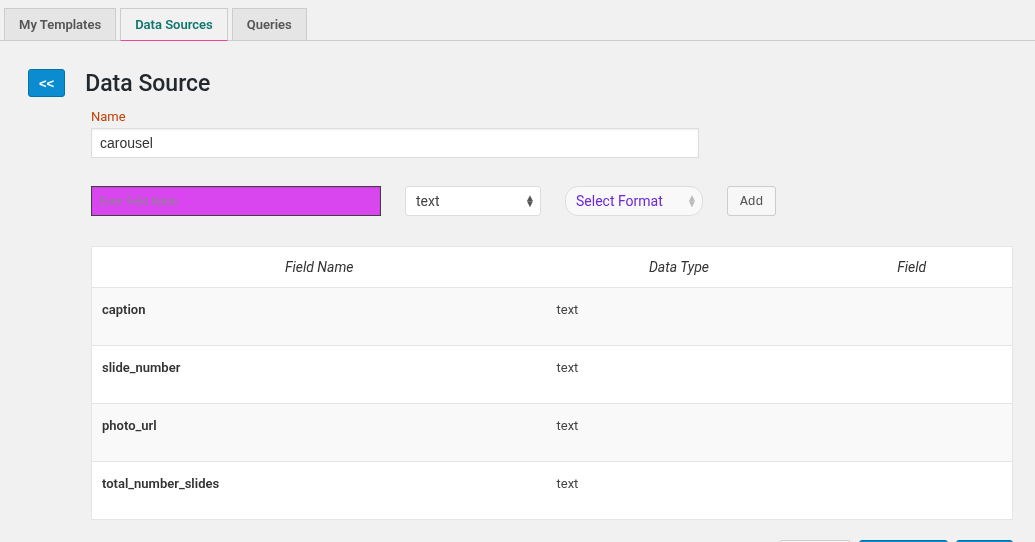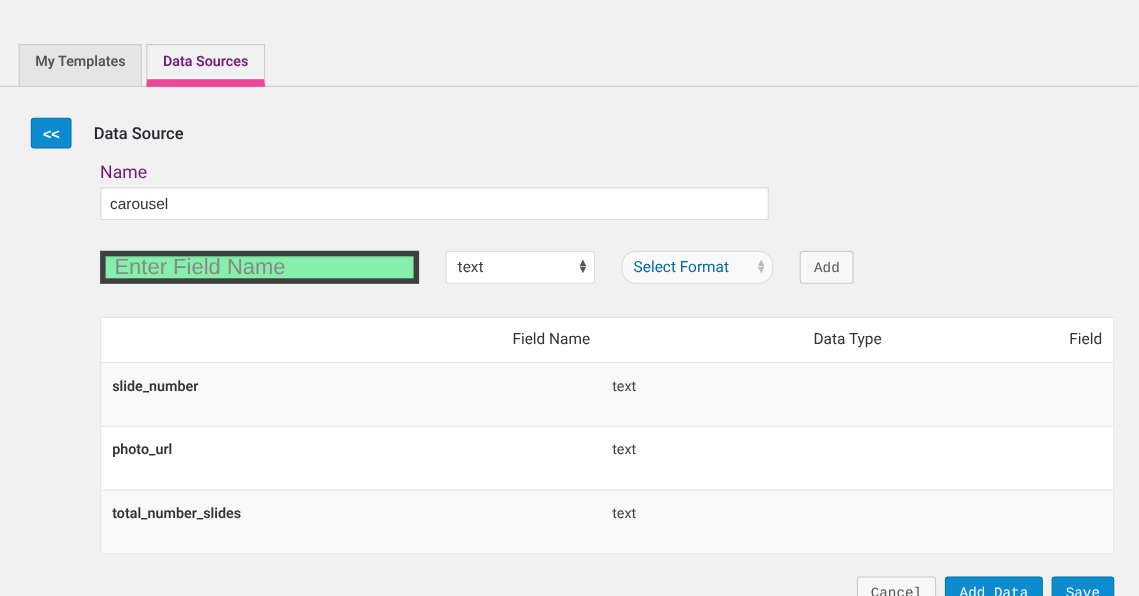--- a/index.html
+++ b/index.html
@@ -10,40 +10,39 @@
     background: #f1f1f1;
     color: #444;
     width: 1035px;
     height: 542px;
     overflow: hidden;
   }
   .tabs {
     display: flex;
     border-bottom: 1px solid #ccc;
     background: #f1f1f1;
-    padding: 8px 0 0 17px;
+    padding: 8px 0 0 4px;
     gap: 0;
-    margin-top: 32px;
   }
   .tab {
     padding: 8px 14px;
     background: #e5e5e5;
     border: 1px solid #ccc;
     border-bottom: none;
     color: #555;
     font-weight: 600;
     cursor: pointer;
     margin-right: 4px;
     font-size: 13px;
   }
   .tab.active {
     background: #f1f1f1;
-    border-bottom: 7px solid #ec4899;
+    border-bottom: 1px solid #ec4899;
     margin-bottom: -1px;
-    color: #701a75;
+    color: #0f766e;
   }
   .page {
     padding: 28px 20px 20px 28px;
   }
   .header-row {
     display: flex;
     align-items: center;
     gap: 20px;
   }
   .back-btn {
@@ -53,30 +52,30 @@
     font-weight: 700;
     padding: 4px 10px;
     border-radius: 3px;
     cursor: pointer;
     font-size: 13px;
     line-height: 1;
     height: 28px;
   }
   h1.page-title {
     margin: 0;
-    font-size: 15px;
+    font-size: 23px;
     font-weight: 500;
     color: #23282d;
   }
   .content { margin-left: 63px; margin-top: 12px; }
   .label {
     display: block;
     margin-bottom: 4px;
-    color: #701a75;
-    font-size: 16px;
+    color: #c2410c;
+    font-size: 13px;
   }
   .text-input {
     width: 608px;
     height: 30px;
     padding: 4px 8px;
     border: 1px solid #ddd;
     background: #fff;
     font-size: 14px;
     color: #333;
     box-shadow: inset 0 1px 2px rgba(0,0,0,.07);
@@ -84,23 +83,23 @@
   .controls-row {
     display: flex;
     gap: 24px;
     align-items: center;
     margin-top: 28px;
   }
   .field-input {
     width: 290px;
     height: 30px;
     padding: 4px 8px;
-    border: 5px solid #404040;
-    background: #86efac;
-    font-size: 20px;
+    border: 1px solid #404040;
+    background: #d946ef;
+    font-size: 10px;
     color: #333;
     box-shadow: inset 0 1px 2px rgba(0,0,0,.07);
   }
   .field-input::placeholder { color: #888; }
   .select-wrap {
     position: relative;
     width: 136px;
     height: 30px;
   }
   .select-wrap.wide { width: 138px; }
@@ -109,21 +108,21 @@
     height: 100%;
     border: 1px solid #ddd;
     border-radius: 3px;
     background: #fff;
     padding: 4px 22px 4px 10px;
     font-size: 14px;
     line-height: 20px;
     display: flex;
     align-items: center;
   }
-  .select.disabled { color: #0369a1; background: #f9f9f9; border-radius: 13px; }
+  .select.disabled { color: #6d28d9; background: #f9f9f9; border-radius: 13px; }
   .select-arrows {
     position: absolute;
     right: 6px;
     top: 50%;
     transform: translateY(-50%);
     font-size: 10px;
     line-height: 6px;
     color: #555;
     display: flex;
     flex-direction: column;
@@ -142,27 +141,28 @@
     font-family: Liberation Mono, monospace;
   }
   .table {
     margin-top: 30px;
     width: 922px;
     background: #fff;
     border: 1px solid #e5e5e5;
     border-collapse: collapse;
   }
   .table th {
-    text-align: right;
+    text-align: center;
     font-weight: 400;
     color: #333;
     padding: 12px 10px 12px 10px;
     border-bottom: 1px solid #e5e5e5;
     font-size: 14px;
     background: #fff;
+    font-style: italic;
   }
   .table td {
     padding: 14px 10px 28px 10px;
     border-bottom: 1px solid #e5e5e5;
     vertical-align: top;
     font-size: 13px;
     color: #444;
     background: #f9f9f9;
   }
   .table tr:nth-child(odd) td { background: #f9f9f9; }
@@ -180,20 +180,21 @@
     border: 1px solid #0073aa;
     color: #fff;
   }
 </style>
 </head>
 <body>
 
 <div class="tabs">
   <div class="tab">My Templates</div>
   <div class="tab active">Data Sources</div>
+  <div class="tab">Queries</div>
 </div>
 
 <div class="page">
   <div class="header-row">
     <button class="back-btn">&lt;&lt;</button>
     <h1 class="page-title">Data Source</h1>
   </div>
 
   <div class="content">
     <label class="label">Name</label>
@@ -227,20 +228,25 @@
 
     <table class="table">
       <thead>
         <tr>
           <th style="width:455px">Field Name</th>
           <th style="width:265px">Data Type</th>
           <th>Field</th>
         </tr>
       </thead>
       <tbody>
+        <tr>
+          <td class="bold">caption</td>
+          <td>text</td>
+          <td></td>
+        </tr>
         <tr>
           <td class="bold">slide_number</td>
           <td>text</td>
           <td></td>
         </tr>
         <tr>
           <td class="bold">photo_url</td>
           <td>text</td>
           <td></td>
         </tr>

